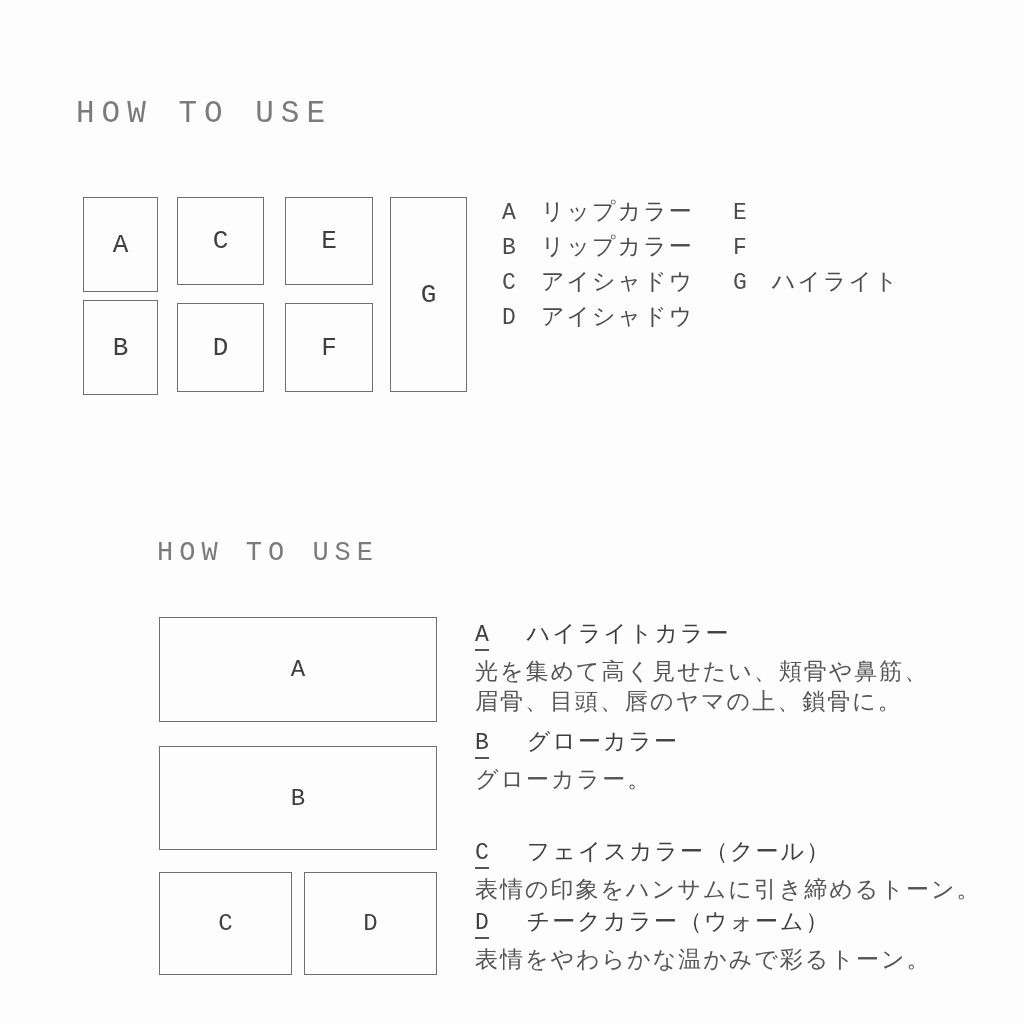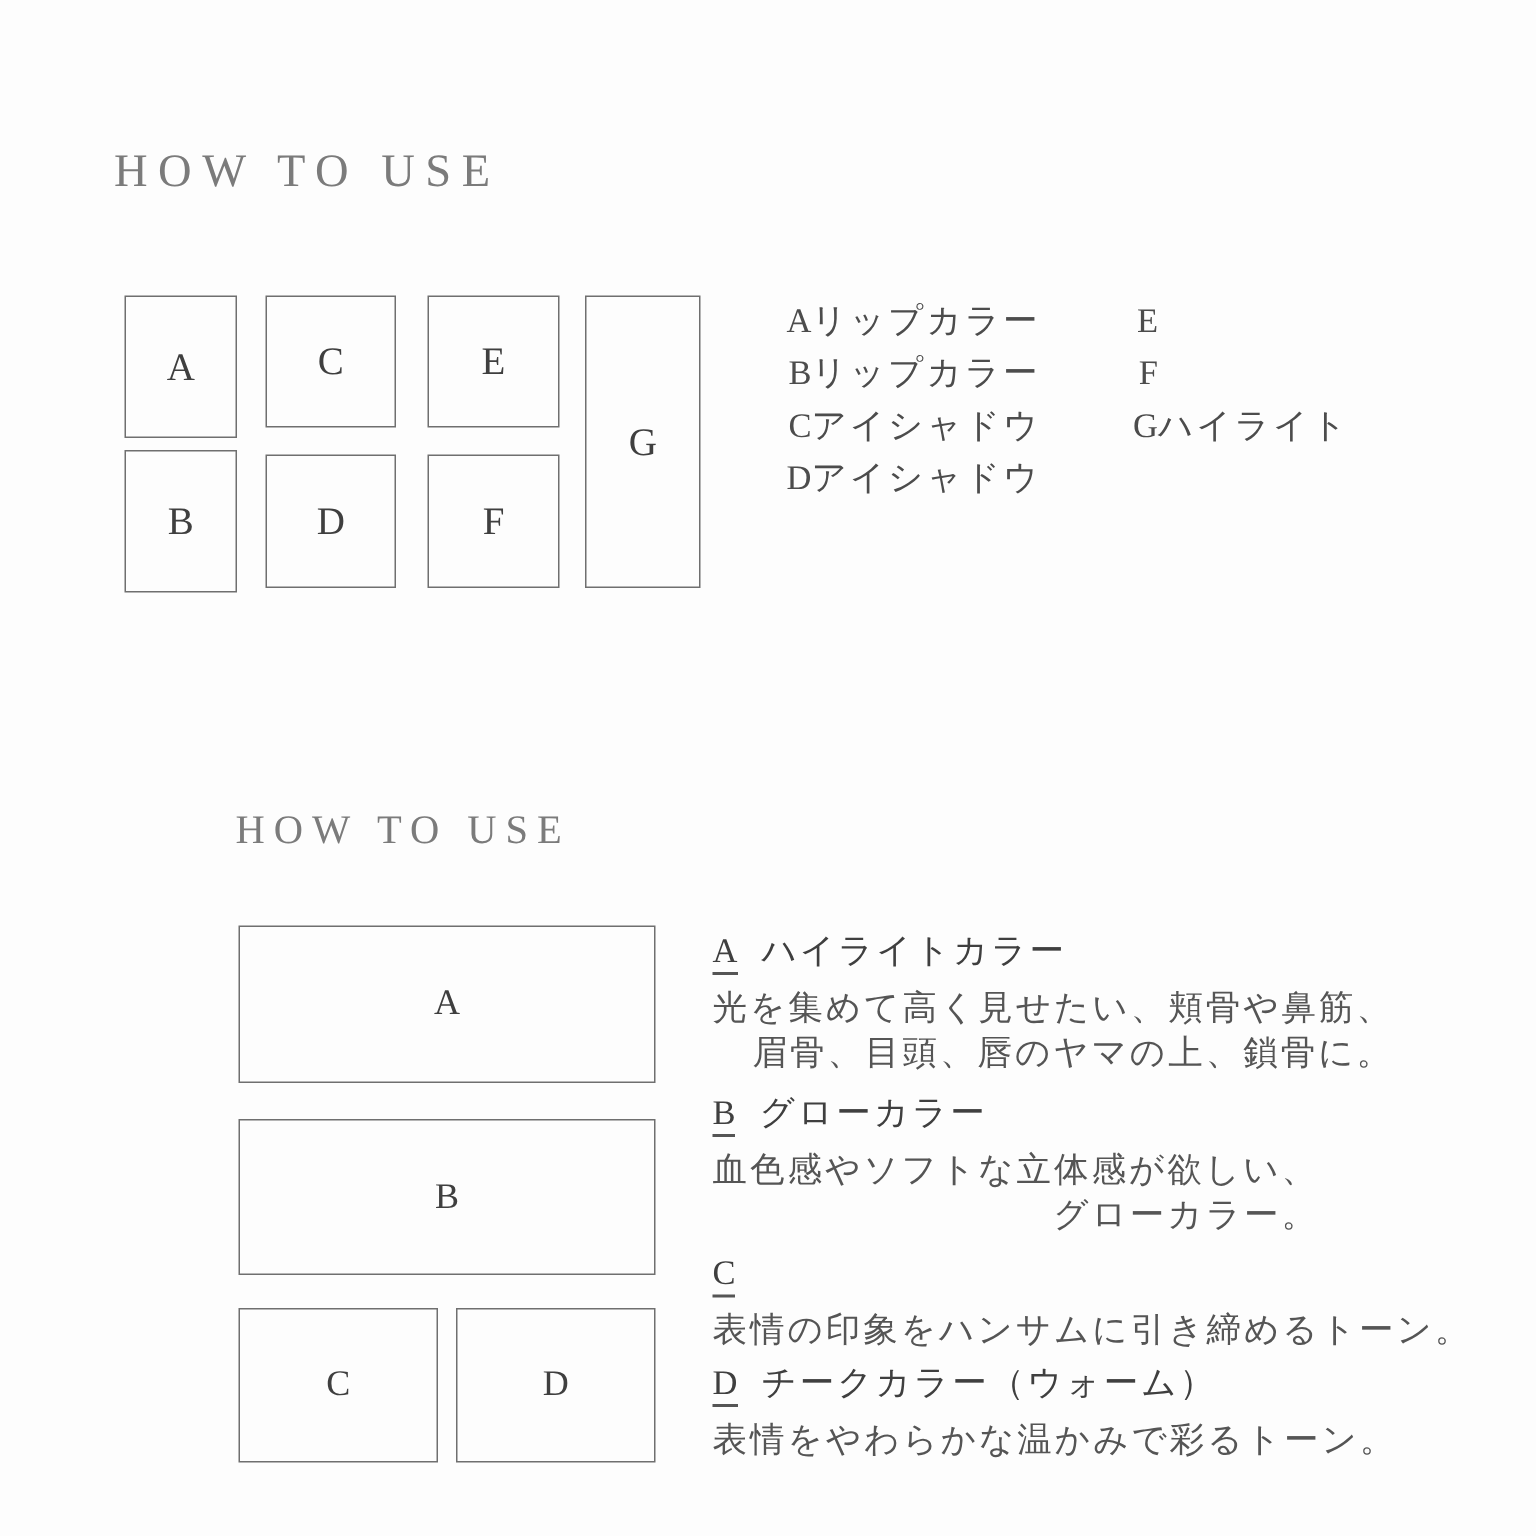--- a/index.html
+++ b/index.html
@@ -2,23 +2,22 @@
 <html><head>
 <meta charset="utf-8">
 <style>
   * { margin: 0; padding: 0; box-sizing: border-box; }
   html, body { background: #ffffff; }
   .canvas {
     position: relative;
     width: 1024px;
     height: 1024px;
     background: #fdfdfd;
-    font-family: Liberation Serif, serif;
+    font-family: Liberation Mono, monospace;
     overflow: hidden;
-    text-align: right;
   }
   .section-title {
     position: absolute;
     color: #7b7b7b;
     font-weight: 300;
     white-space: nowrap;
   }
   .title-1 { left: 76px; top: 96px; font-size: 31px; letter-spacing: 7px; }
   .title-2 { left: 157px; top: 538px; font-size: 27px; letter-spacing: 6px; }
 
@@ -87,21 +86,21 @@
     align-items: baseline;
     font-size: 23px;
     color: #3f3f3f;
     white-space: nowrap;
   }
   .entry-letter {
     display: inline-block;
     border-bottom: 2px solid #555555;
     padding-bottom: 1px;
   }
-  .entry-name { margin-left: 16px; letter-spacing: 2px; }
+  .entry-name { margin-left: 38px; letter-spacing: 2px; }
   .entry-body {
     margin-top: 7px;
     font-size: 23px;
     line-height: 30px;
     letter-spacing: 2px;
     color: #555555;
     white-space: nowrap;
   }
 </style>
 </head>
@@ -190,28 +189,28 @@
       <div>眉骨、目頭、唇のヤマの上、鎖骨に。</div>
     </div>
   </div>
 
   <div class="entry entry-b">
     <div class="entry-header">
       <span class="entry-letter">B</span>
       <span class="entry-name">グローカラー</span>
     </div>
     <div class="entry-body">
-      <div>血色感やソフトな立体感が欲しい、</div>
       <div>グローカラー。</div>
     </div>
   </div>
 
   <div class="entry entry-c">
     <div class="entry-header">
       <span class="entry-letter">C</span>
+      <span class="entry-name">フェイスカラー（クール）</span>
     </div>
     <div class="entry-body">
       <div>表情の印象をハンサムに引き締めるトーン。</div>
     </div>
   </div>
 
   <div class="entry entry-d">
     <div class="entry-header">
       <span class="entry-letter">D</span>
       <span class="entry-name">チークカラー（ウォーム）</span>

